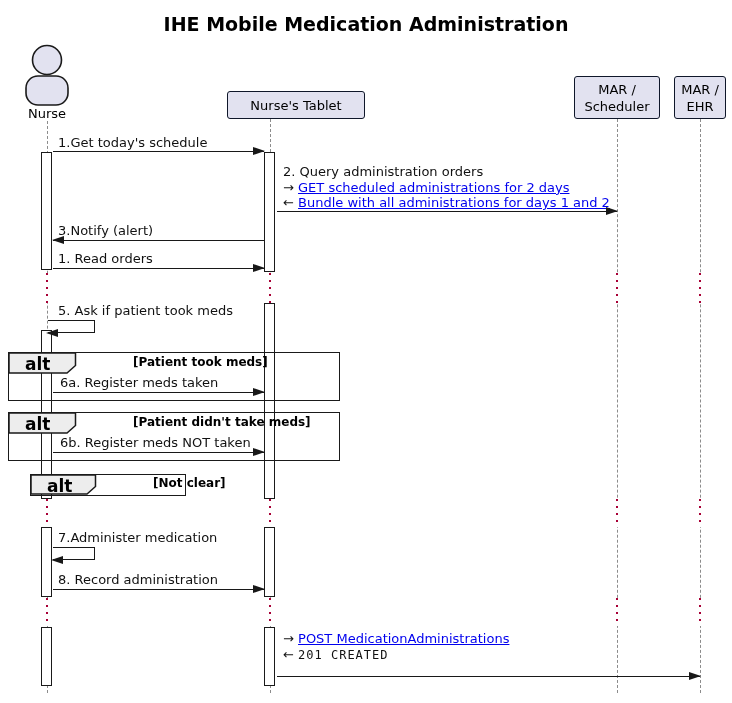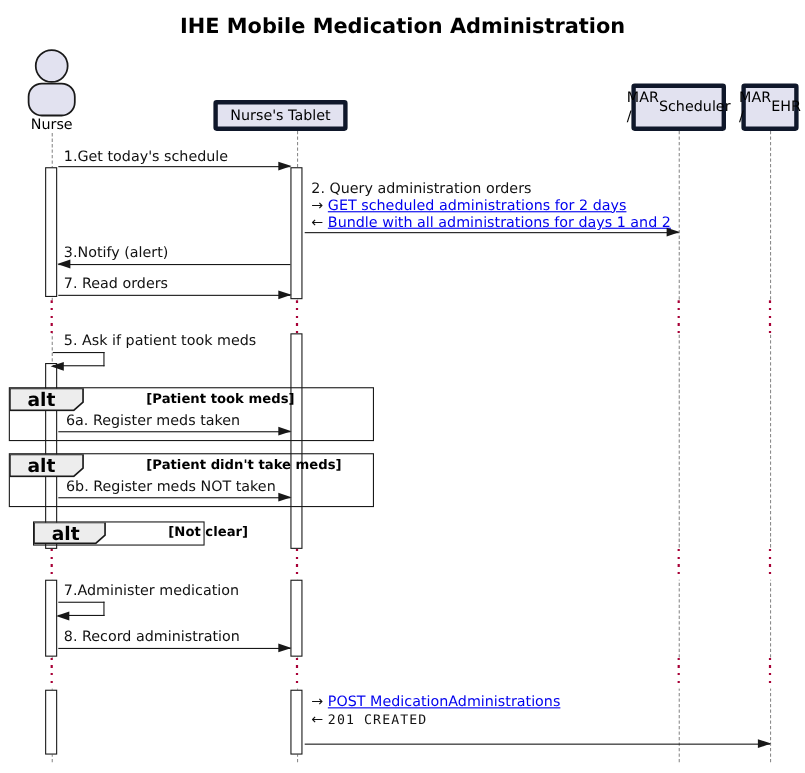--- a/index.html
+++ b/index.html
@@ -13,22 +13,22 @@
   
   .lifeline{position:absolute;width:0;border-left:1px dashed #8c8c8c;}
   
   .delay{position:absolute;width:7px;transform:translateX(-3px);background:#fff;}
   .delay::after{content:"";position:absolute;left:2px;top:0;bottom:0;width:2px;
     background:repeating-linear-gradient(to bottom,#A80036 0 2px,transparent 2px 7px);}
   
   .act{position:absolute;width:11px;transform:translateX(-6px);
     background:#fff;border:1px solid #1a1a1a;box-sizing:border-box;}
   
-  .pbox{position:absolute;background:#E2E2F0;border:4px solid #0f172a;border-radius:3px;
-    display:flex;align-items:center;justify-content:center;
+  .pbox{position:absolute;background:#E2E2F0;border:1px solid #0f172a;border-radius:3px;
+    display:flex;flex-direction:column;align-items:center;justify-content:center;
     font-size:13px;line-height:17px;color:#000;box-sizing:border-box;}
   .actor-label{position:absolute;font-size:13px;color:#000;text-align:center;}
   
   .mlabel{position:absolute;font-size:13px;white-space:nowrap;color:#111;line-height:14px;}
   .mblock{position:absolute;font-size:13px;white-space:nowrap;color:#111;line-height:15.5px;}
   .arrow{position:absolute;height:0;border-top:1px solid #181818;}
   .head{position:absolute;width:0;height:0;border-style:solid;}
   .head.r{right:-1px;top:-5px;border-width:4.5px 0 4.5px 12px;
     border-color:transparent transparent transparent #181818;}
   .head.l{left:-1px;top:-5px;border-width:4.5px 12px 4.5px 0;
@@ -77,21 +77,21 @@
   <div class="act z3" style="left:270px;top:303px;height:196px"></div>
   <div class="act z3" style="left:270px;top:527px;height:70px"></div>
   <div class="act z3" style="left:270px;top:627px;height:59px"></div>
 
   <svg class="z3" style="position:absolute;left:24px;top:43px" width="46" height="64" viewBox="0 0 46 64">
     <circle cx="23" cy="17" r="14.5" fill="#E2E2F0" stroke="#1a1a1a" stroke-width="1.6"></circle>
     <rect x="2" y="33" width="42" height="29" rx="12" fill="#E2E2F0" stroke="#1a1a1a" stroke-width="1.6"></rect>
   </svg>
   <div class="actor-label z3" style="left:24px;top:106px;width:46px">Nurse</div>
 
-  <div class="pbox z3" style="left:194px;top:91px;width:122px;height:28px">
+  <div class="pbox z3" style="left:227px;top:91px;width:138px;height:28px">
     <span>Nurse's Tablet</span>
   </div>
   <div class="pbox z3" style="left:574px;top:76px;width:86px;height:43px">
     <span>MAR /</span>
     <span>Scheduler</span>
   </div>
   <div class="pbox z3" style="left:674px;top:76px;width:52px;height:43px">
     <span>MAR /</span>
     <span>EHR</span>
   </div>
@@ -136,21 +136,21 @@
   </div>
   <div class="arrow z5" style="left:277px;top:211px;width:340px">
     <i class="head r"></i>
   </div>
 
   <div class="mlabel z5" style="left:58px;top:224px">3.Notify (alert)</div>
   <div class="arrow z5" style="left:53px;top:240px;width:211px">
     <i class="head l"></i>
   </div>
 
-  <div class="mlabel z5" style="left:58px;top:252px">7. Read orders</div>
+  <div class="mlabel z5" style="left:58px;top:252px">1. Read orders</div>
   <div class="arrow z5" style="left:53px;top:268px;width:211px">
     <i class="head r"></i>
   </div>
 
   <div class="mlabel z5" style="left:58px;top:304px">5. Ask if patient took meds</div>
   <div class="self z5" style="left:48px;top:320px;width:47px;height:13px">
     <i class="head l"></i>
   </div>
 
   <div class="mlabel z5" style="left:60px;top:376px">6a. Register meds taken</div>

